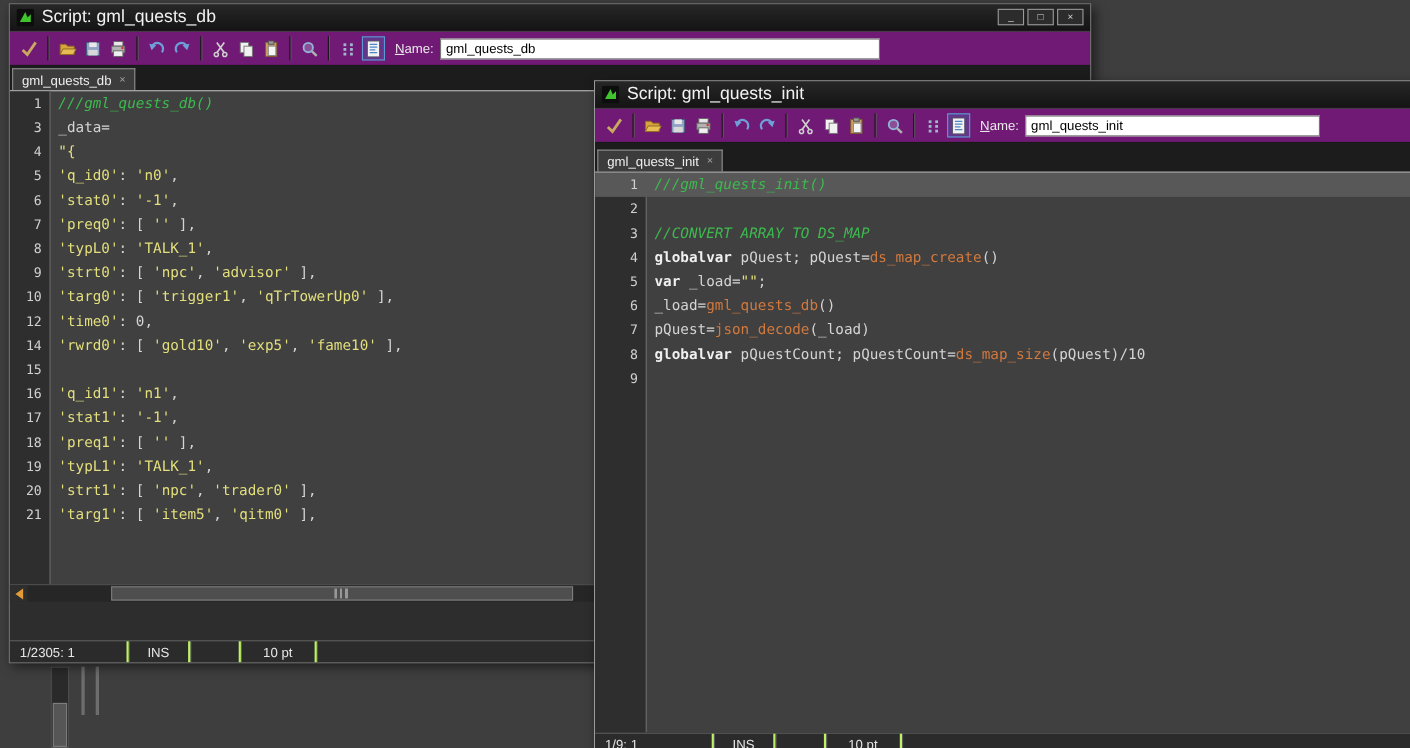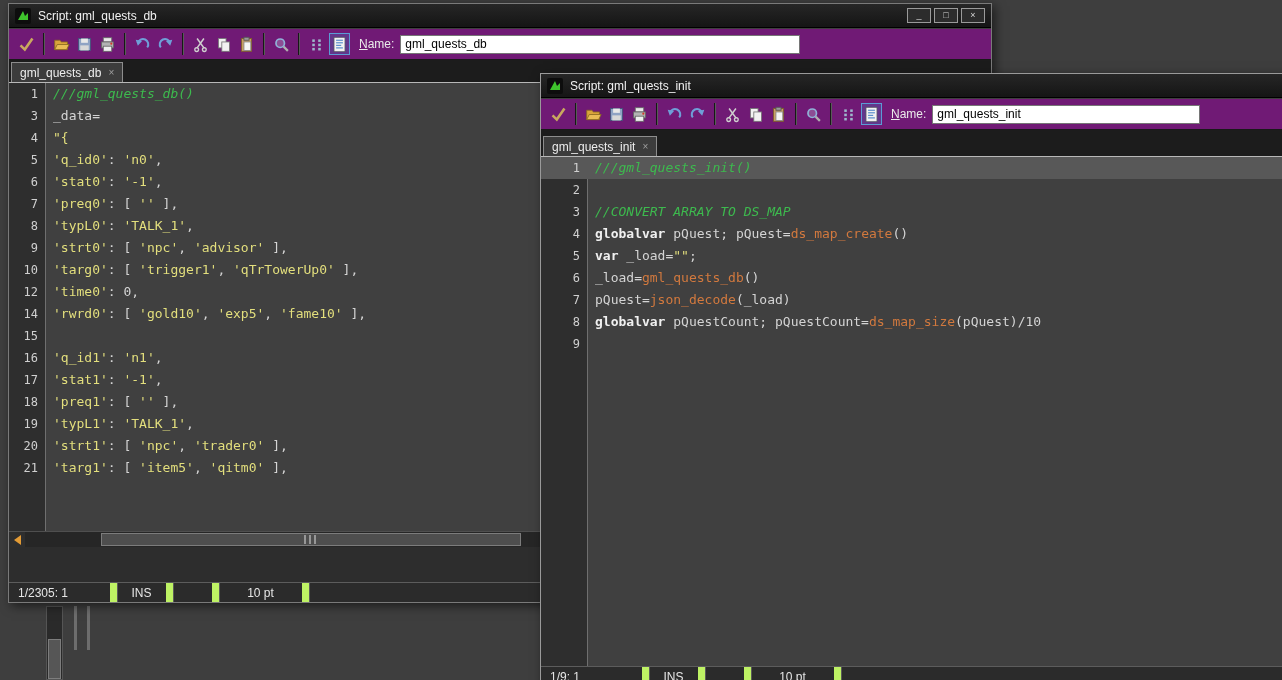--- a/index.html
+++ b/index.html
@@ -24,21 +24,21 @@
 
   
   .titlebar {
     flex:0 0 24px;
     background:linear-gradient(#262626,#151515);
     border-bottom:1px solid #000;
     display:flex; align-items:center; gap:7px;
     padding:0 6px;
   }
   .titlebar .gm-icon svg { width:16px; height:16px; display:block; }
-  .titlebar .title { color:#f2f2f2; font-size:12px; }
+  .titlebar .title { color:#f2f2f2; font-size:16px; }
   .winbtns { margin-left:auto; display:flex; gap:3px; }
   .winbtn {
     width:24px; height:15px;
     border:1px solid #9a9a9a; background:#2c2c2c;
     color:#d6d6d6; font-size:9px; line-height:12px; text-align:center;
   }
 
   
   .toolbar {
     flex:0 0 32px;
@@ -156,26 +156,26 @@
 
   
   .statusbar {
     flex:0 0 20px;
     background:#2b2b2b; border-top:1px solid #5c5c5c;
     display:flex; align-items:center;
     color:#e6e6e6; font-size:12px;
   }
   .sb-cell {
     height:100%; display:flex; align-items:center; padding:0 9px;
-    border-right:7px solid #bef264; box-shadow:1px 0 0 #5a5a5a;
+    border-right:2px solid #bef264; box-shadow:1px 0 0 #5a5a5a;
   }
   .sb-pos  { width:108px; }
   .sb-mode { width:56px; justify-content:center; }
   .sb-gap  { width:46px; }
-  .sb-font { width:90px; justify-content:center; }
+  .sb-font { width:69px; justify-content:center; }
   .sb-rest { flex:1; border-right:none; box-shadow:none; }
 
   
   .bg-vscroll {
     position:absolute; left:46px; top:606px; width:17px; height:74px;
     background:#2a2a2a; border:1px solid #555; z-index:0;
   }
   .bg-vthumb {
     position:absolute; left:1px; top:32px; width:13px; height:40px;
     background:#565656; border:1px solid #7d7d7d;

